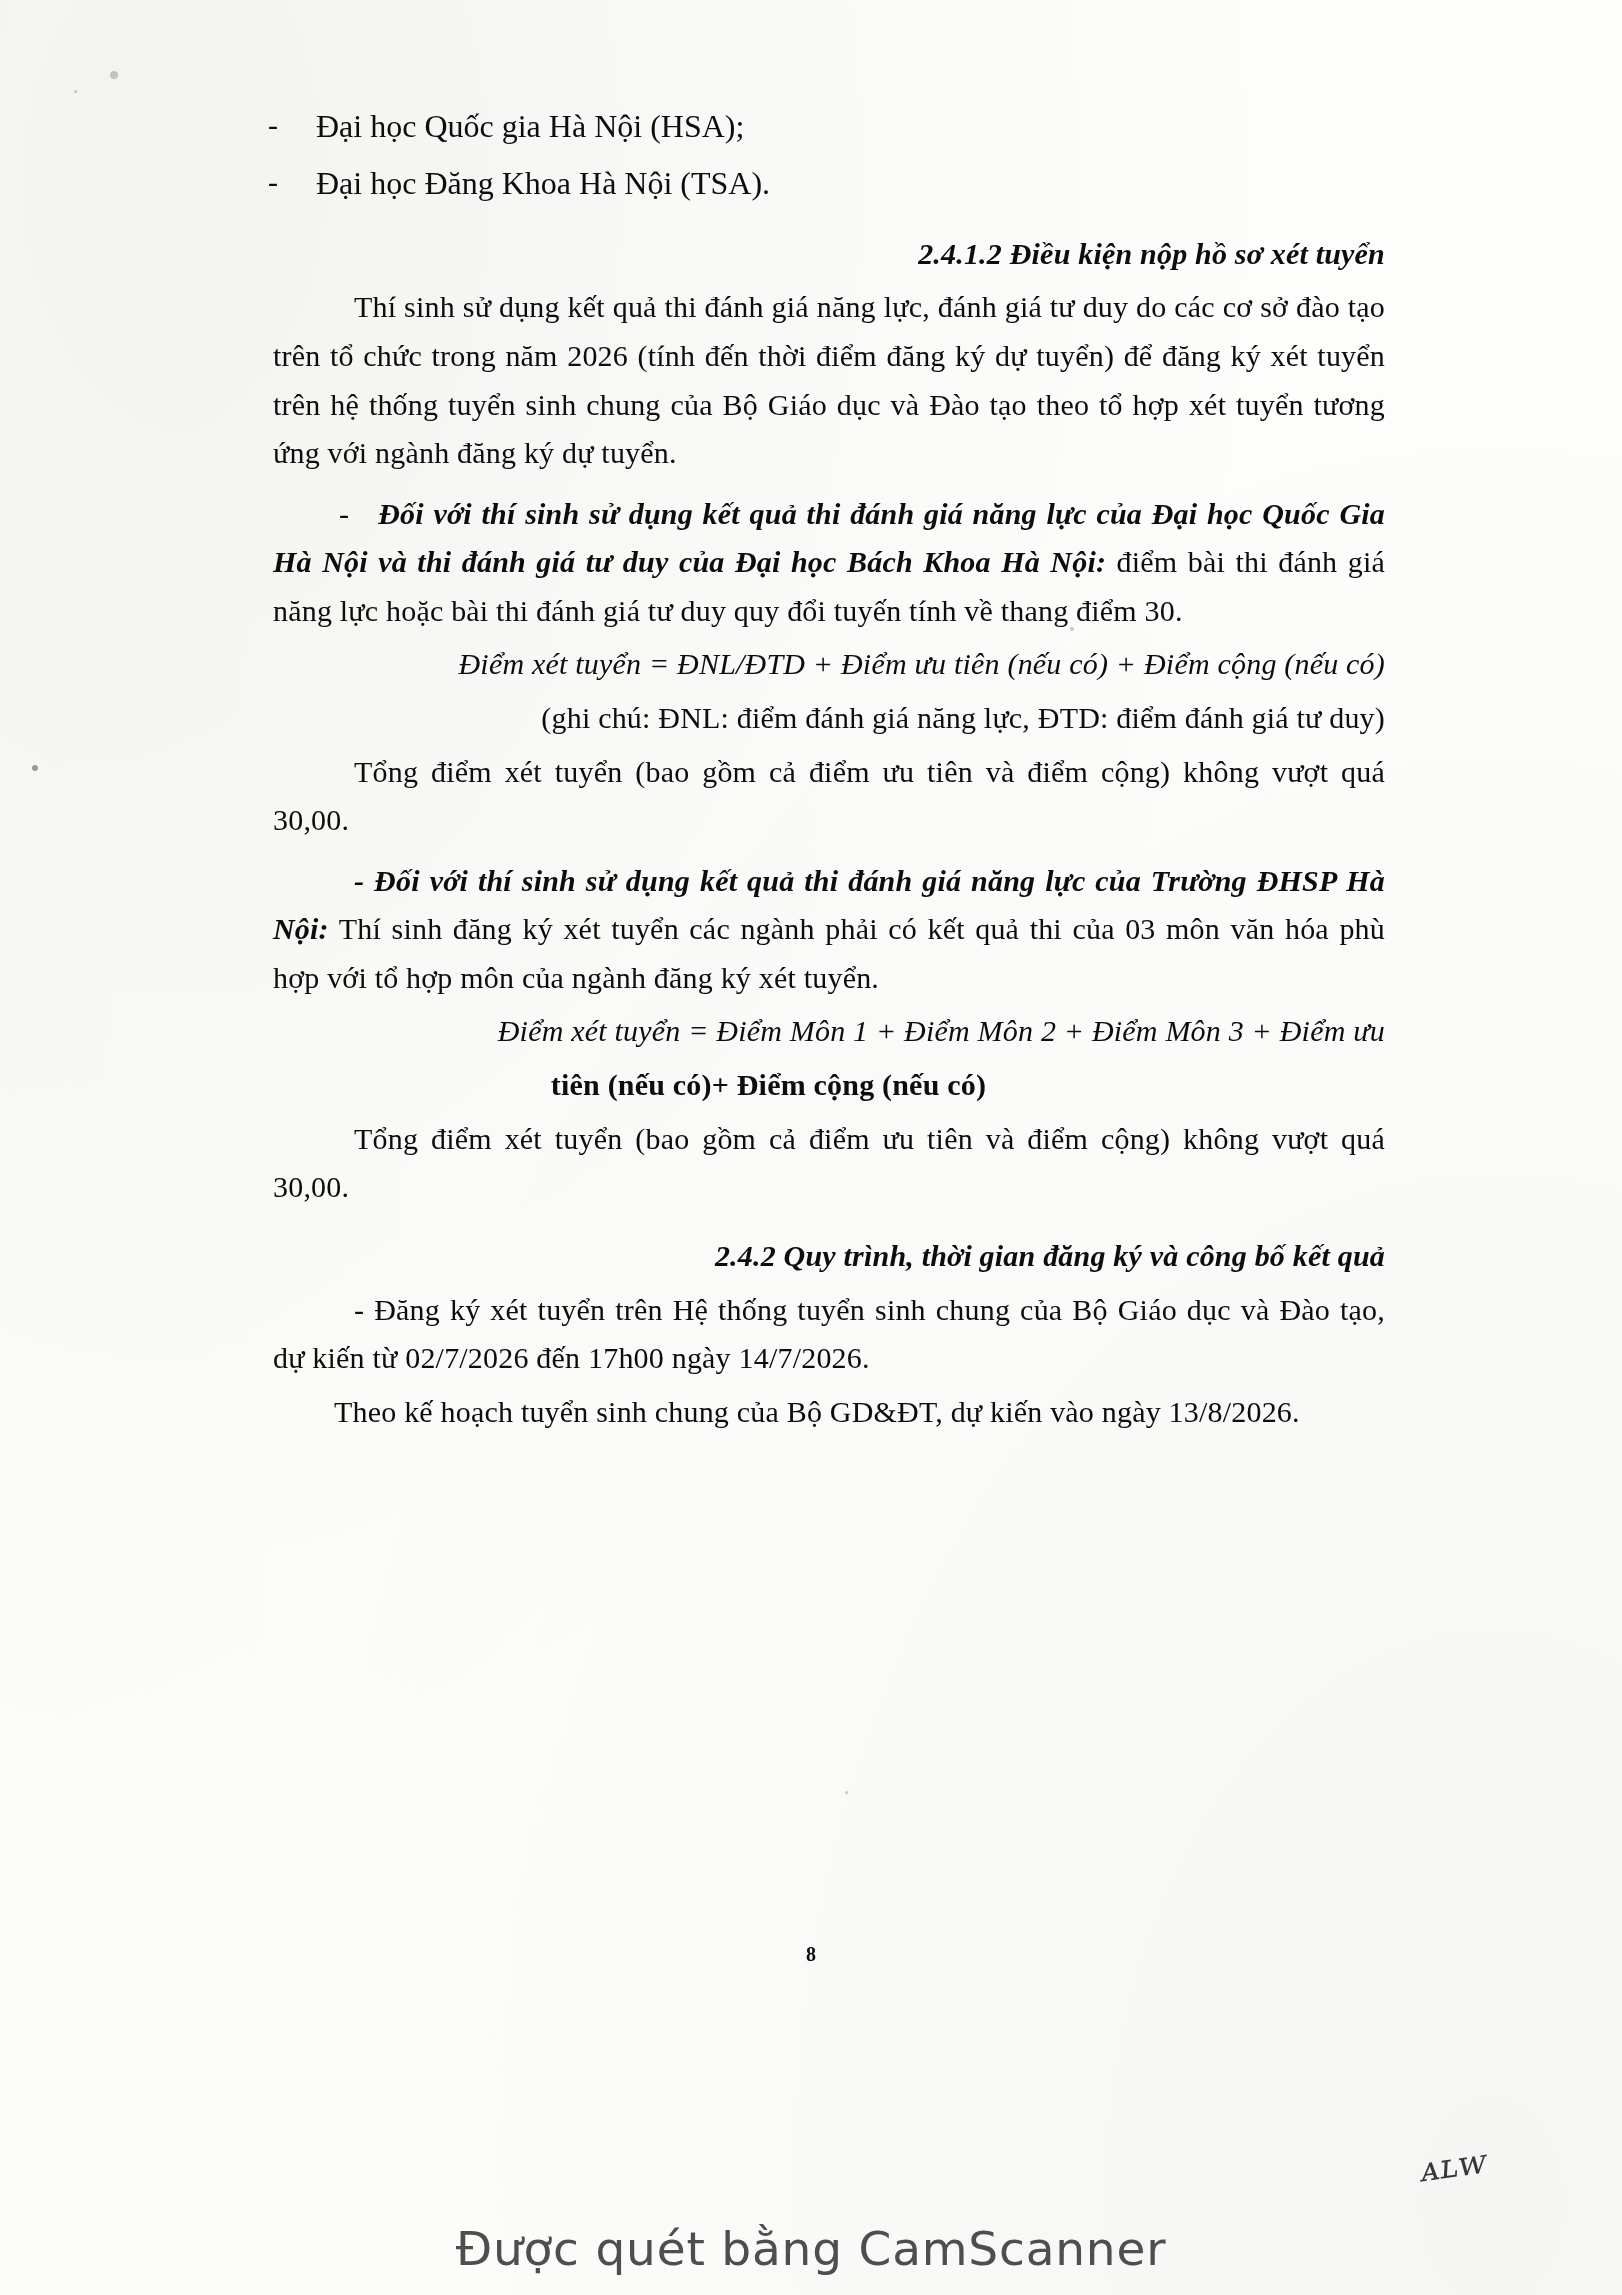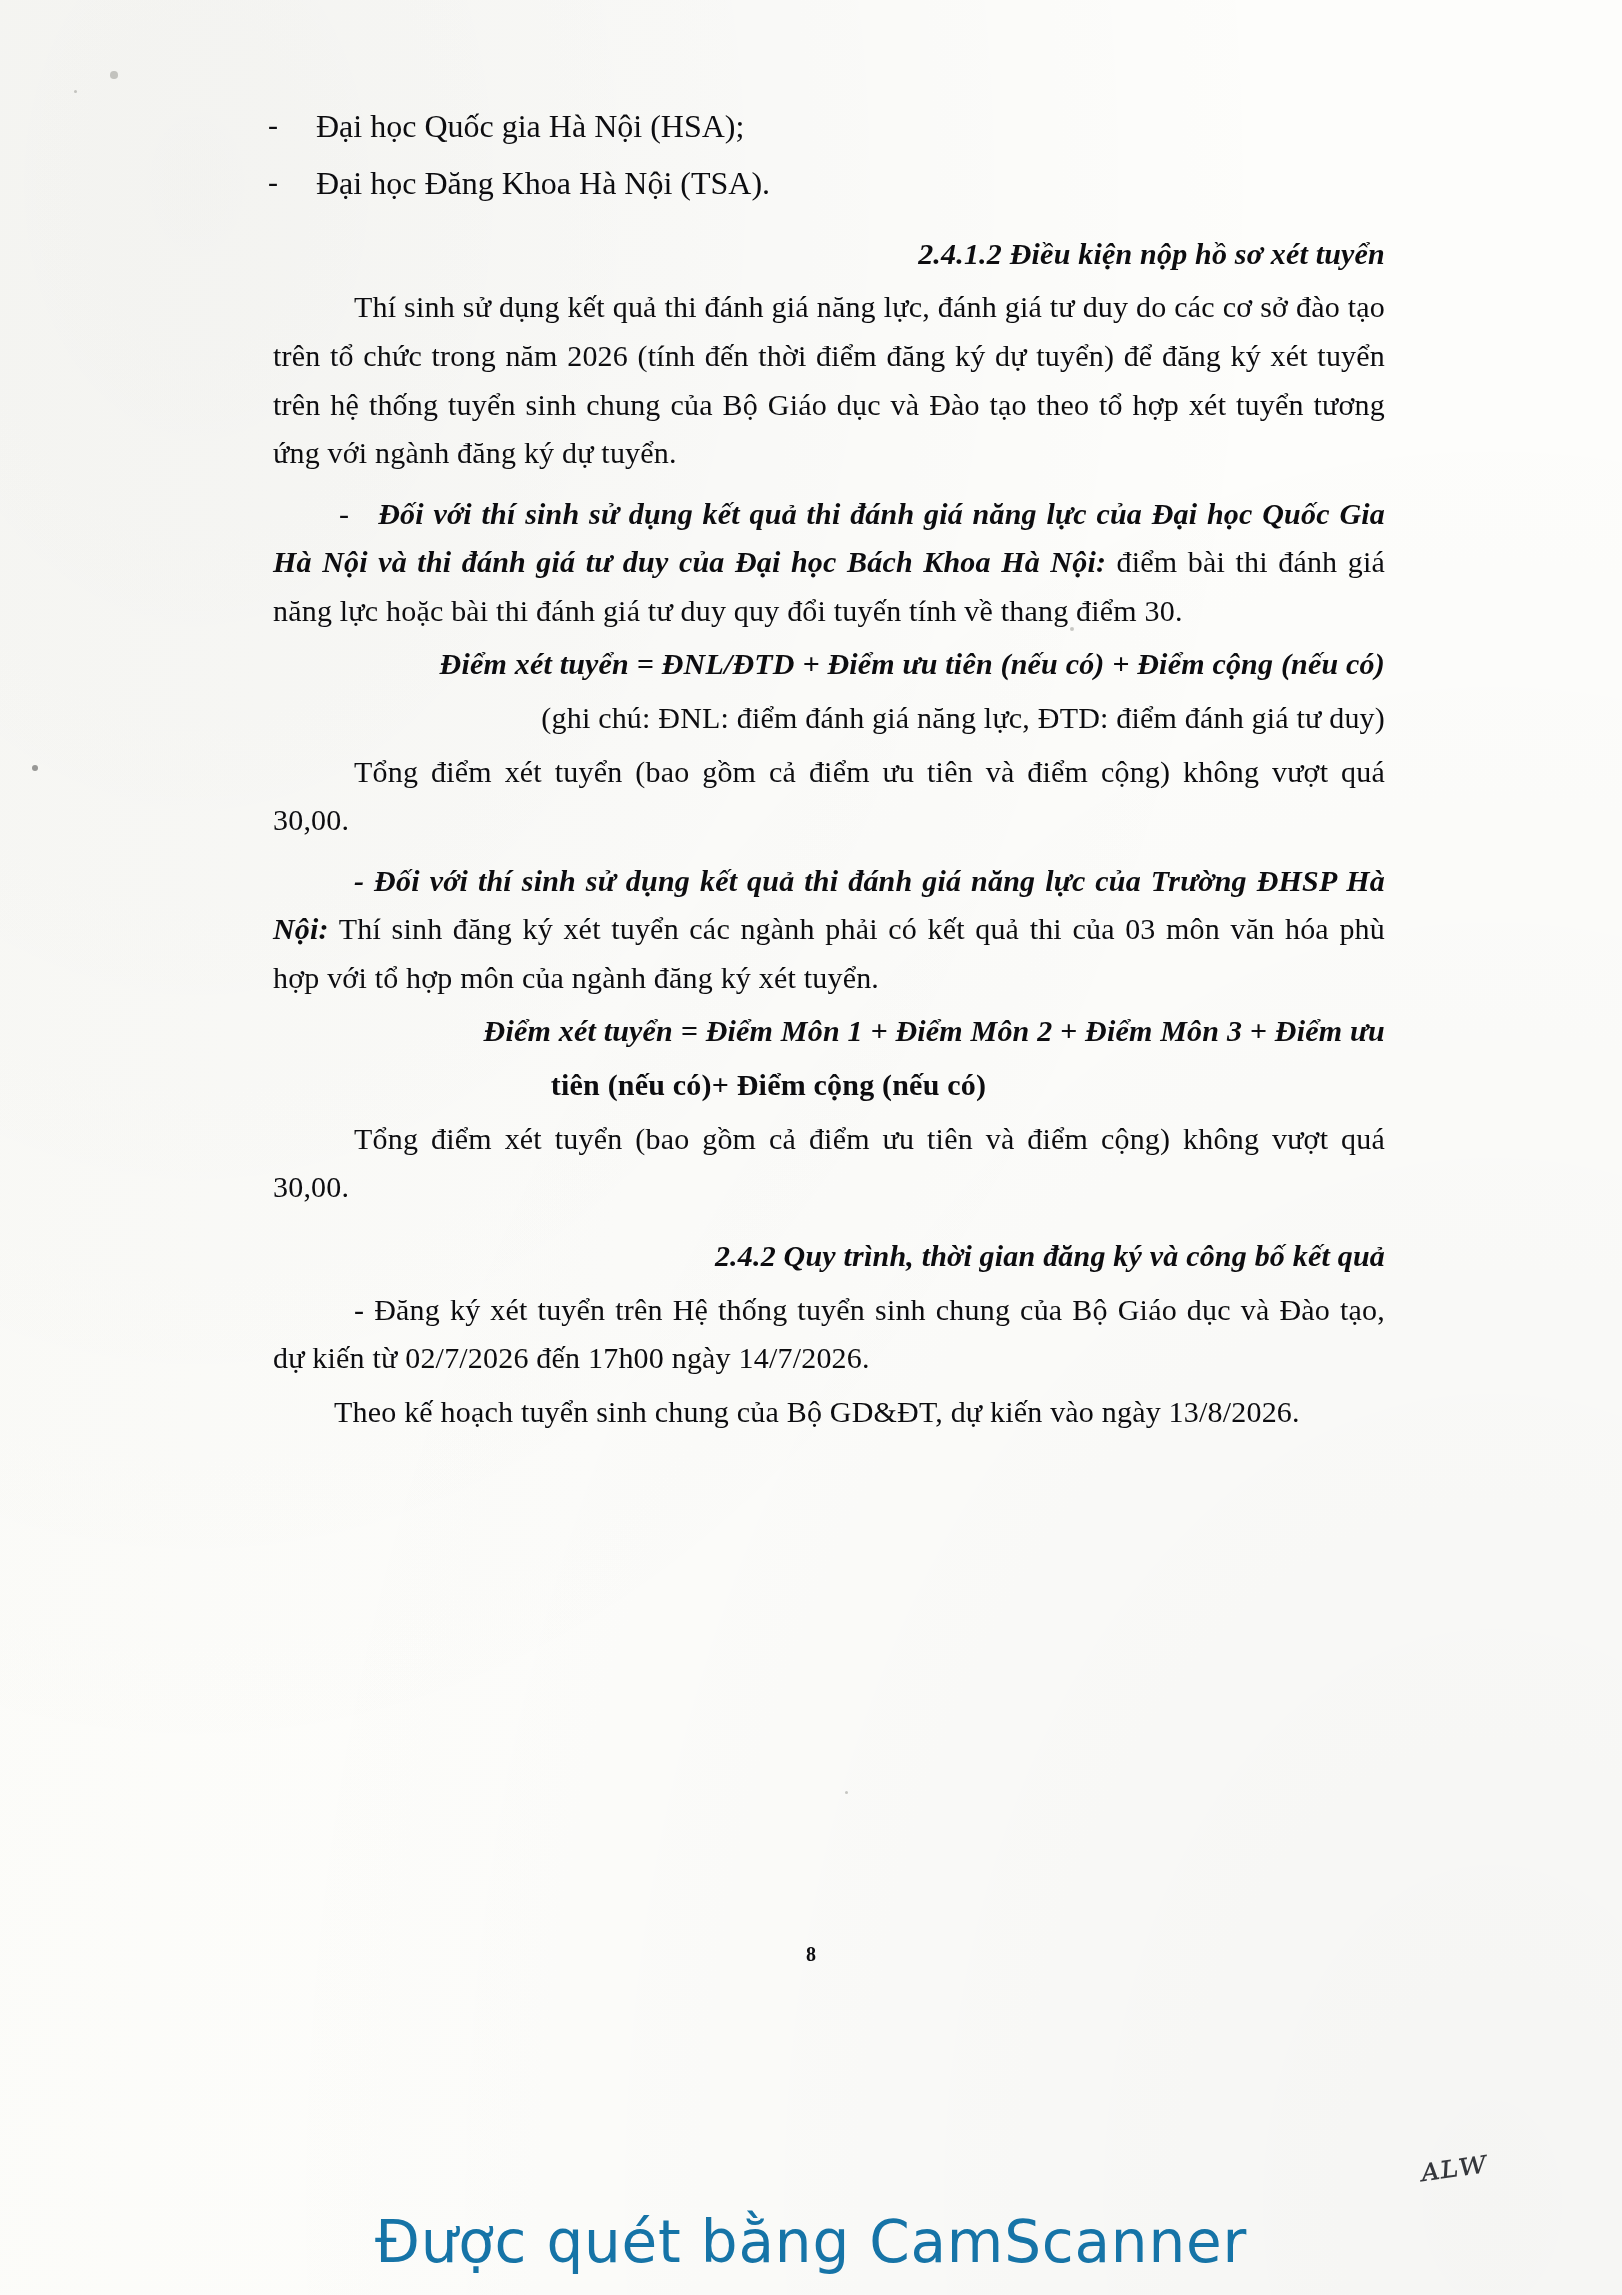--- a/index.html
+++ b/index.html
@@ -77,21 +77,21 @@
   .heading {
     font-style: italic;
     font-weight: 700;
     font-size: 30px;
     line-height: 1.62;
     margin: 8.4px 0 5px 0;
     text-indent: 66px;
   }
   .formula {
     font-style: italic;
-    font-weight: 700;
+    font-weight: 400;
     font-size: 30px;
     line-height: 1.62;
     text-indent: 81px;
     margin: 5px 0;
   }
   .formula-center {
     font-weight: 700;
     font-size: 30px;
     line-height: 1.62;
     text-align: center;
@@ -107,22 +107,22 @@
     font-size: 20px;
     font-weight: 700;
   }
   .watermark {
     position: absolute;
     left: 0;
     right: 0;
     bottom: 18.6px;
     text-align: center;
     font-family: "DejaVu Sans", sans-serif;
-    font-size: 58px;
-    color: #0369a1;
+    font-size: 47px;
+    color: #404040;
     letter-spacing: 0.8px;
     opacity: 0.92;
     white-space: nowrap;
   }
   .signature {
     position: absolute;
     right: 135px;
     bottom: 110px;
     font-family: "DejaVu Serif", serif;
     font-style: italic;

